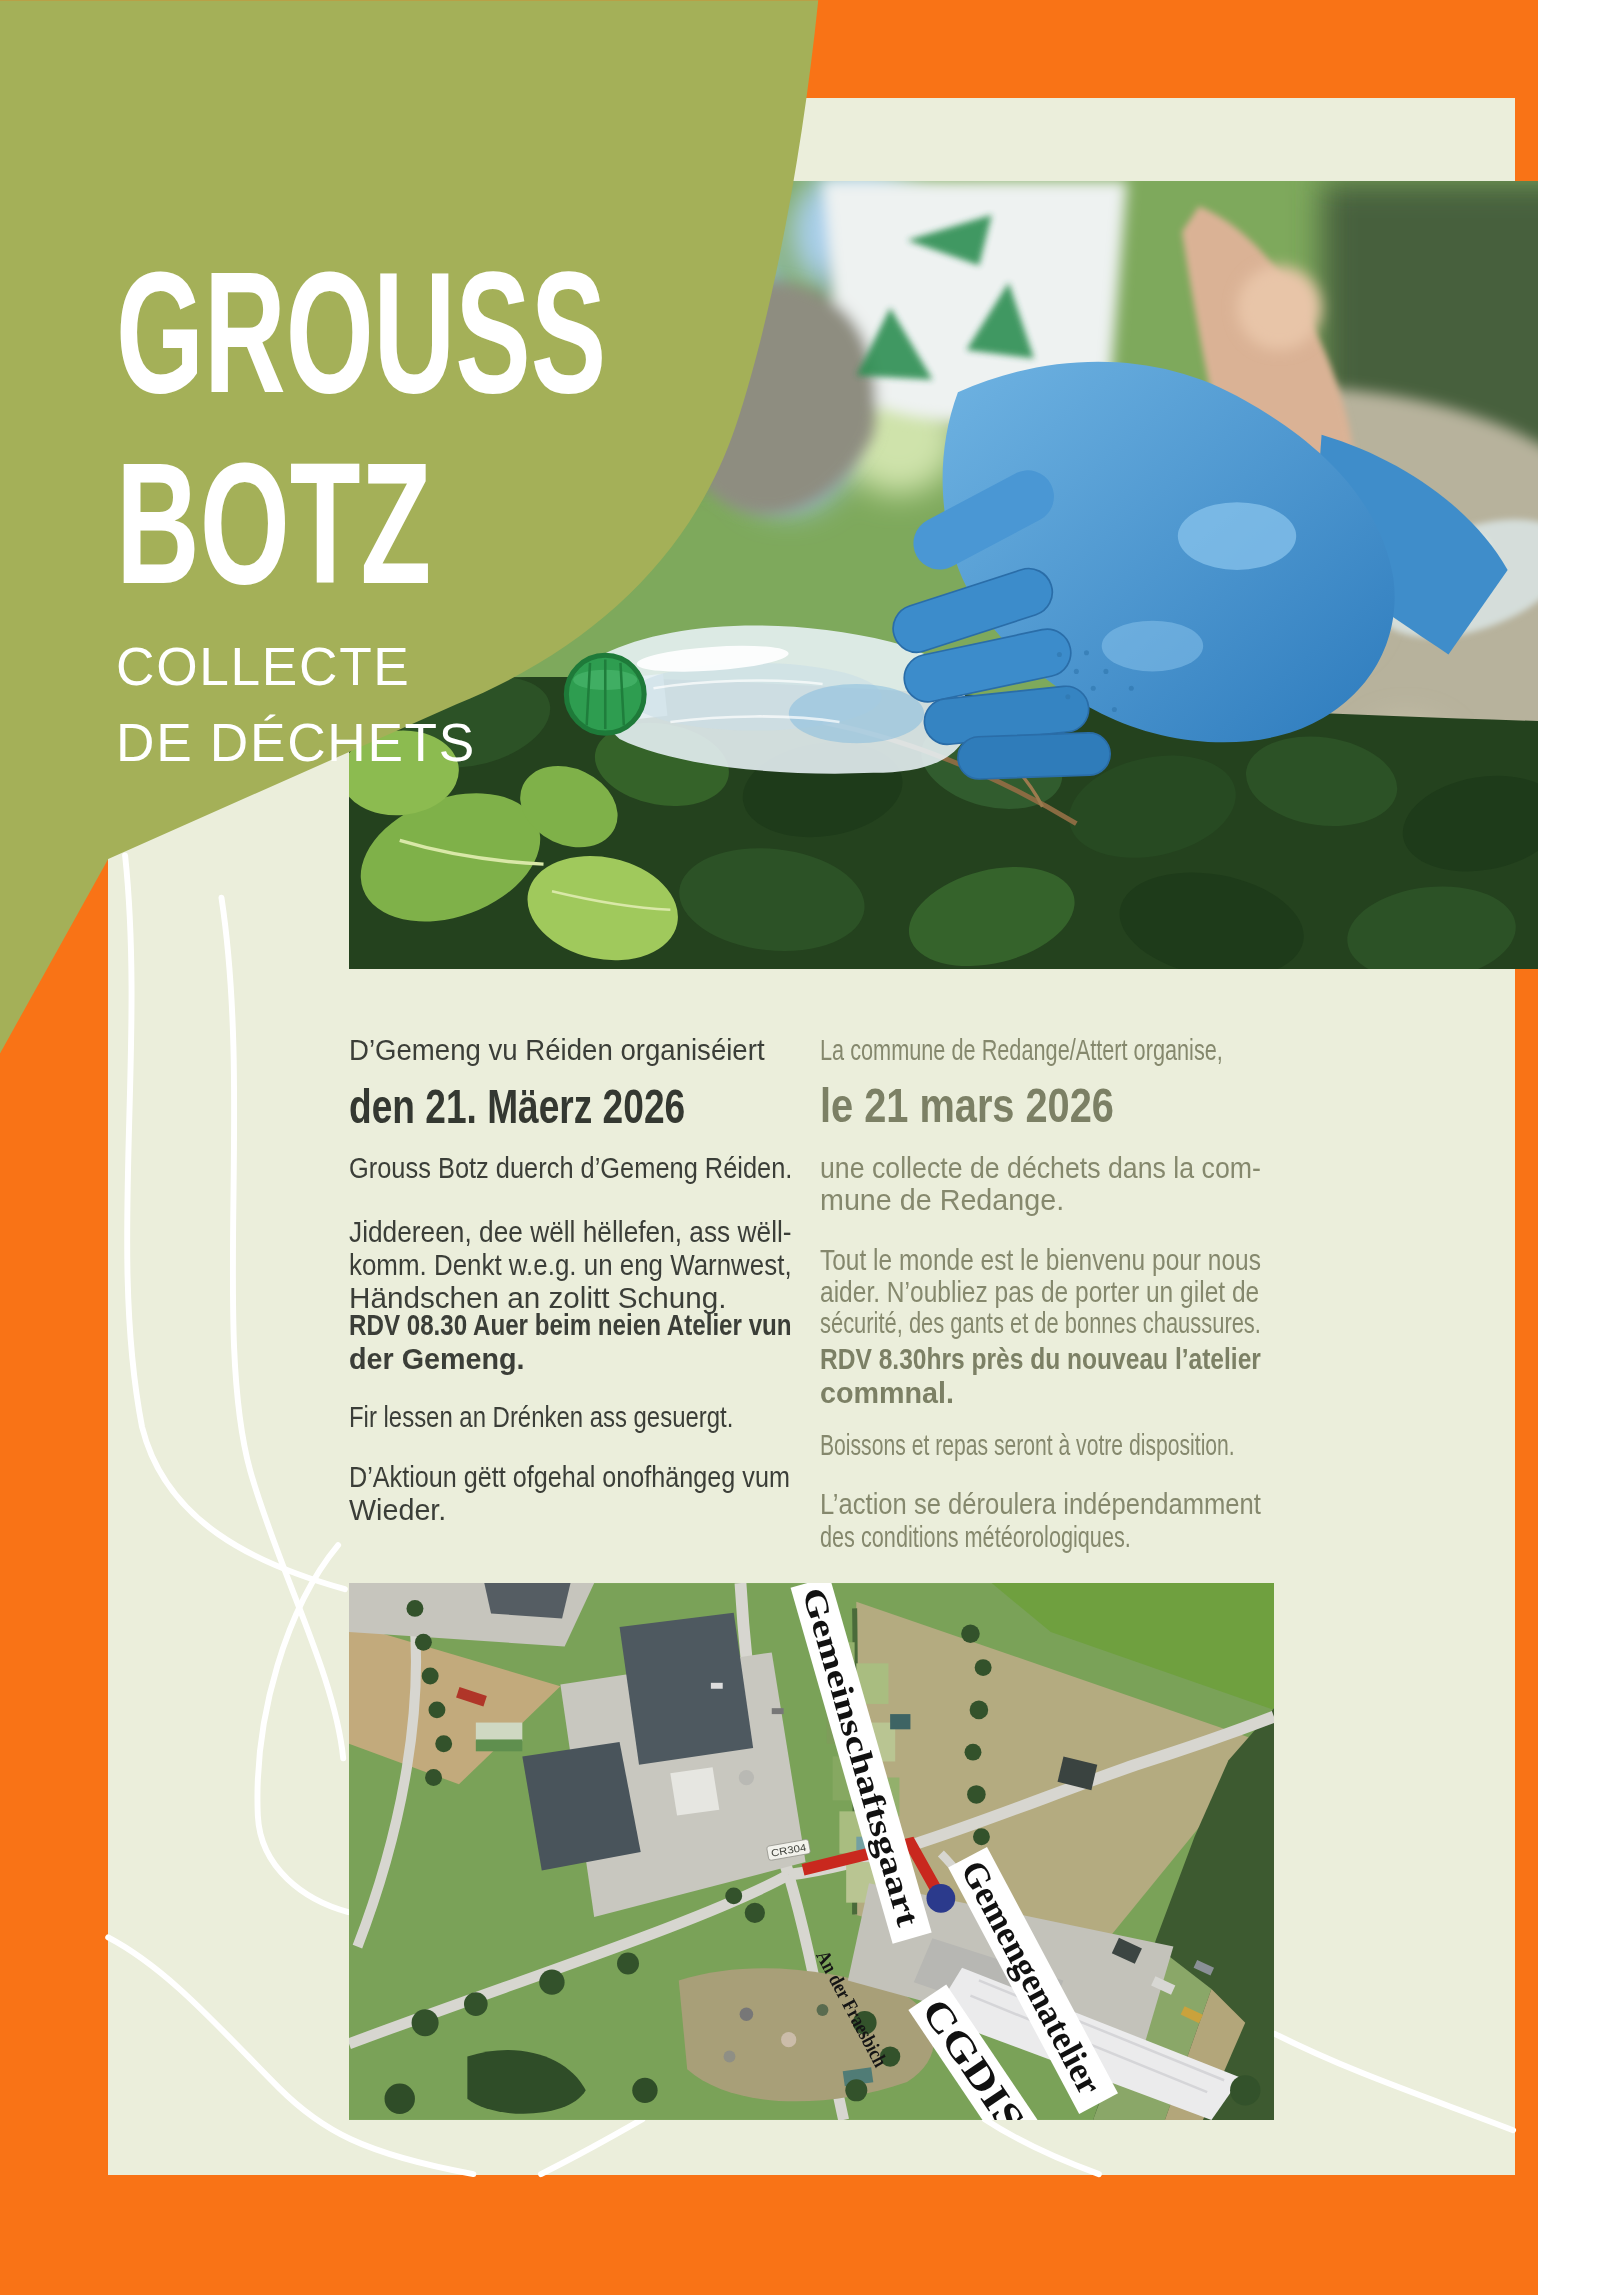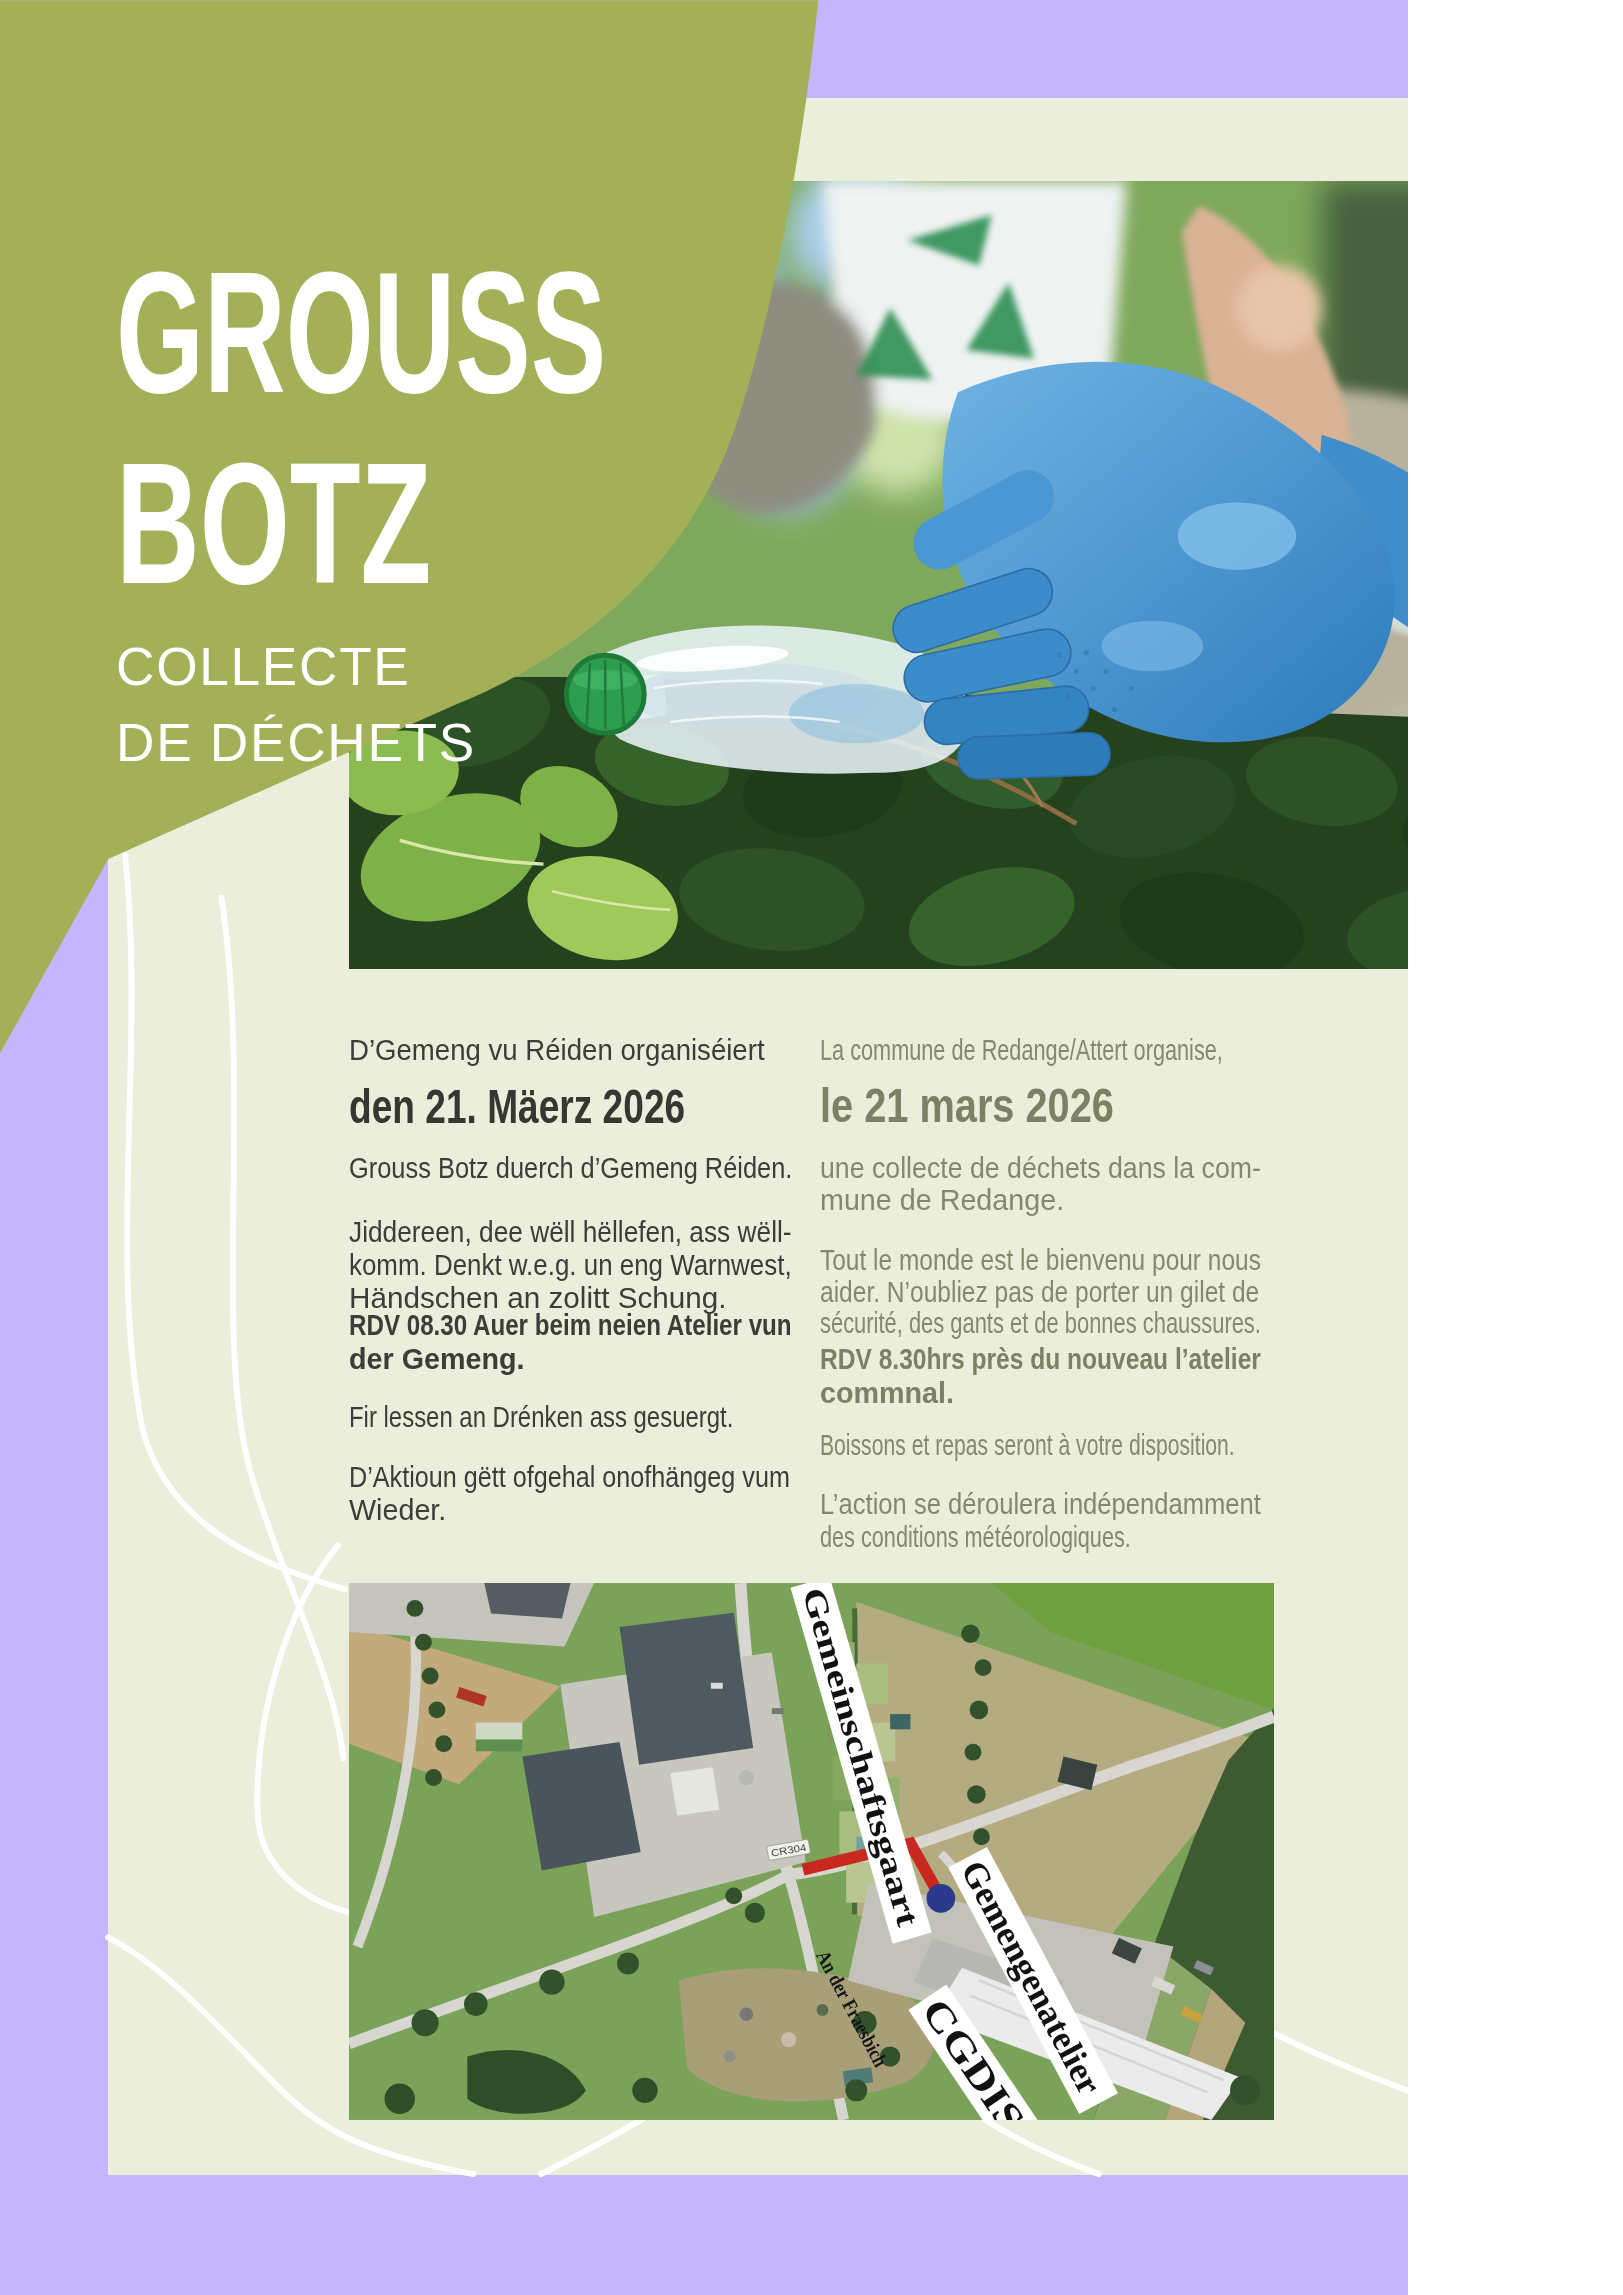--- a/index.html
+++ b/index.html
@@ -1,16 +1,16 @@
 <!DOCTYPE html>
 <html style="font-size:13.5px"><head>
 <meta charset="utf-8">
 <style>
   html,body{margin:0;padding:0;background:#ffffff;}
-  .page{position:relative;width:1408px;height:2295px;background:#c4b5fd;overflow:hidden;
+  .page{position:relative;width:1538px;height:2295px;background:#f97316;overflow:hidden;
         font-family:"Liberation Sans",sans-serif;text-align:center;}
   .abs{position:absolute;}
   .beige{left:108px;top:98px;width:1407px;height:2077px;background:#ebeedb;}
   .contours{left:0;top:0;width:1623px;height:2295px;}
   .photo{left:349px;top:181px;width:1228px;height:788px;}
   .blob{left:0;top:0;width:1623px;height:1057px;}
   .titleSvg{left:111px;top:211px;width:659px;height:592px;}
   .colSvg{width:473px;height:575px;}
   .colL{left:349px;top:1015px;}
   .colR{left:820px;top:1015px;}

